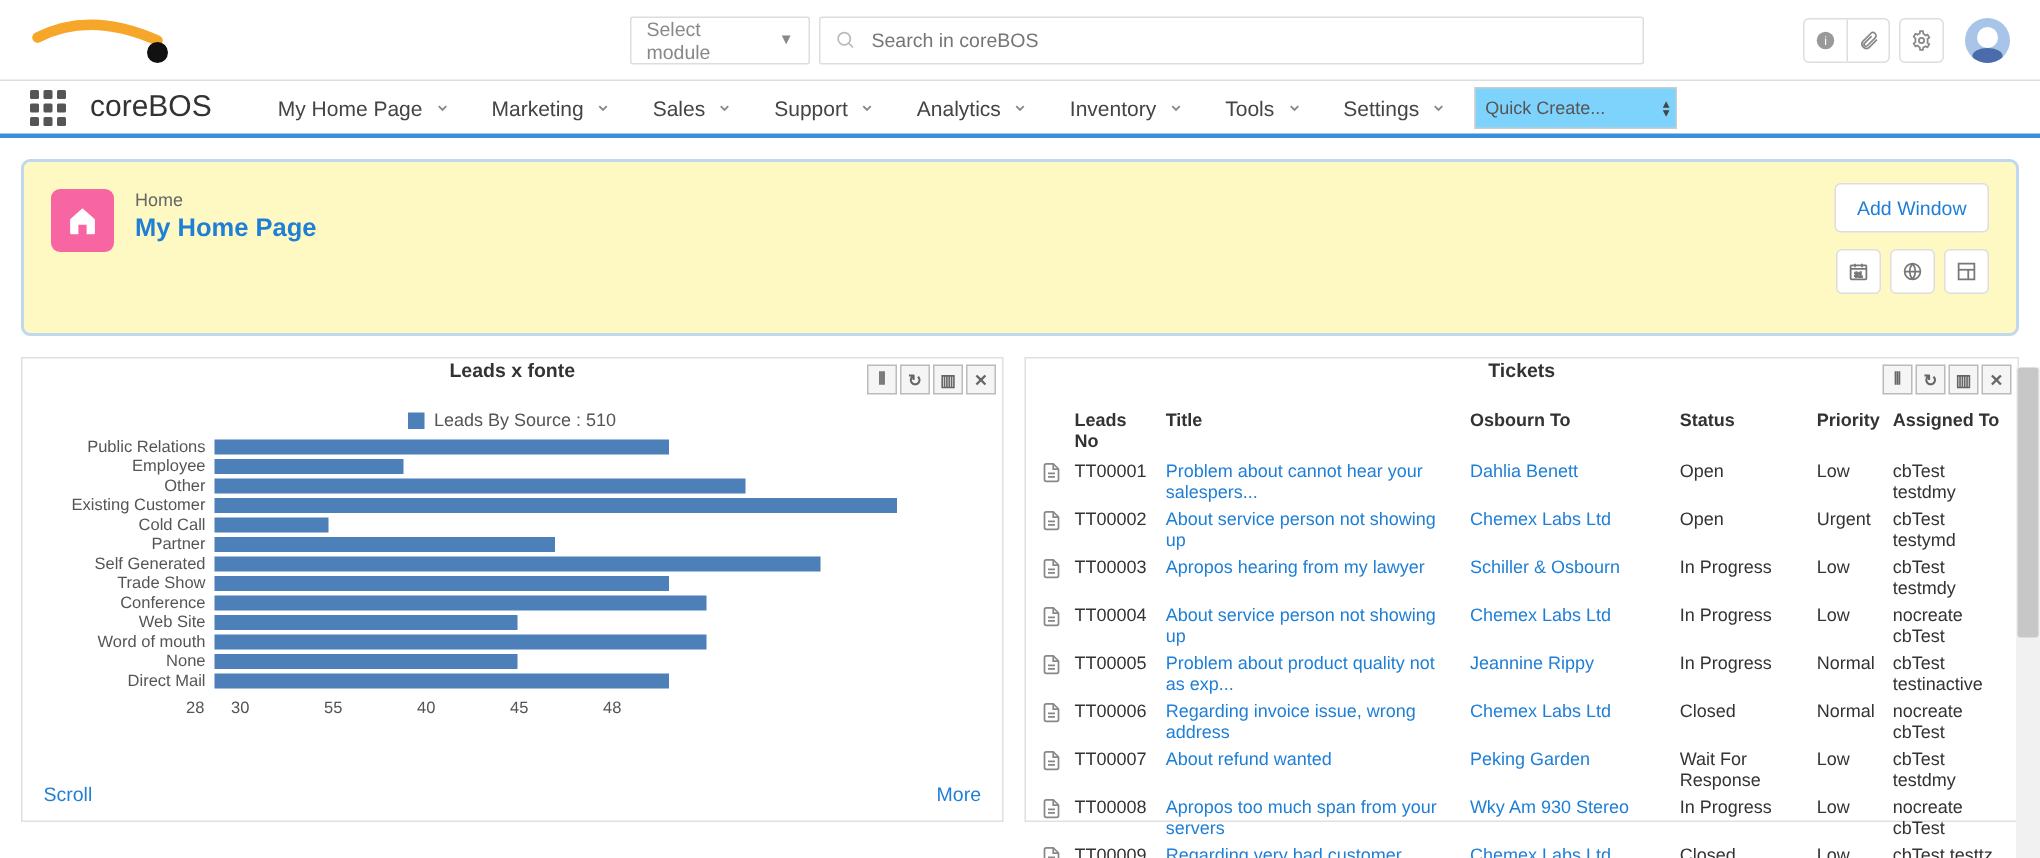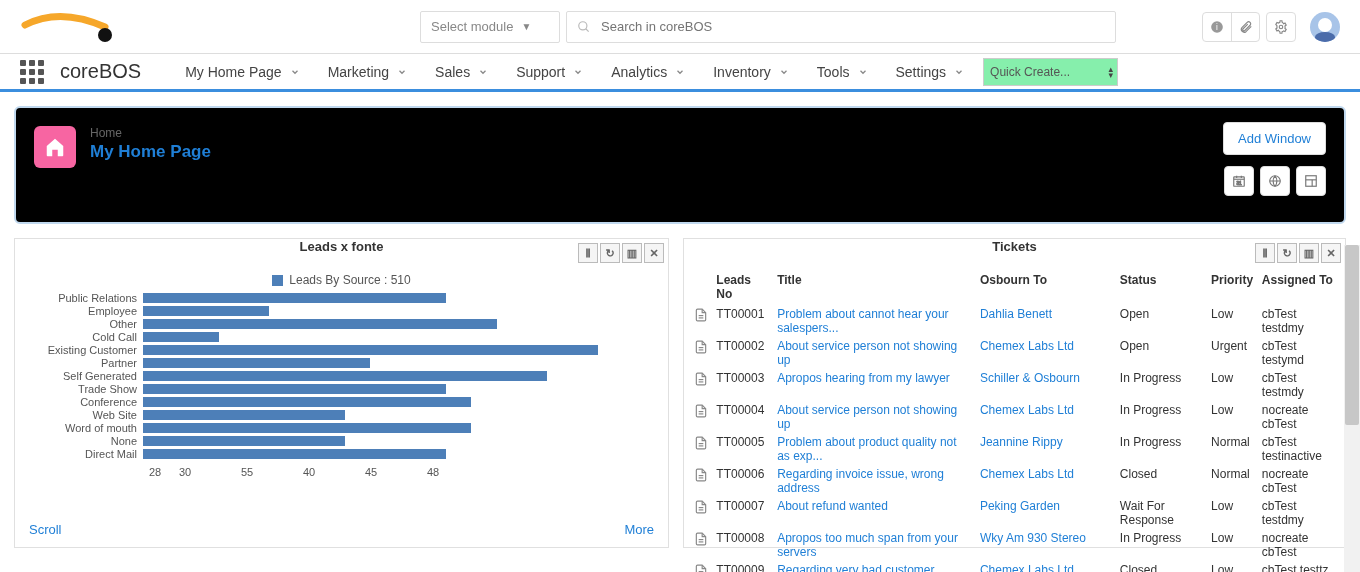--- a/index.html
+++ b/index.html
@@ -1,42 +1,42 @@
 <!DOCTYPE html>
 <html><head>
 <meta charset="utf-8">
 <style>
 *{box-sizing:border-box;margin:0;padding:0;font-family:Arial,Helvetica,sans-serif}
 body{background:#fff;width:1360px;height:572px;overflow:hidden;position:relative;color:#333;font-size:12px}
 .topbar{display:flex;align-items:center;height:54px;padding:0 20px;border-bottom:1px solid #ddd}
 .logo{width:140px;height:36px;position:relative}
 .logo svg{position:absolute;top:-4px;left:0}
-.module-select{margin-left:260px;width:140px;height:32px;border:1px solid #ddd;border-radius:2px;display:flex;align-items:center;padding:0 10px;color:#888;cursor:pointer;font-size:13px}
+.module-select{margin-left:260px;width:120px;height:32px;border:1px solid #ddd;border-radius:2px;display:flex;align-items:center;padding:0 10px;color:#888;cursor:pointer;font-size:13px}
 .module-select .tri{margin-left:8px;font-size:10px}
 .searchwrap{margin-left:6px;width:550px;height:32px;border:1px solid #ddd;border-radius:2px;display:flex;align-items:center;padding:0 10px;color:#aaa}
 .searchwrap svg{margin-right:10px;flex:none}
 .searchwrap input{border:none;outline:none;font-size:13px;color:#555;width:100%}
 .right-icons{margin-left:auto;display:flex;align-items:center;gap:6px}
 .icon-pair{display:flex;border:1px solid #ddd;border-radius:4px;overflow:hidden}
 .icon-pair .ic{width:28px;height:28px;display:flex;align-items:center;justify-content:center;color:#888}
 .icon-pair .ic+.ic{border-left:1px solid #ddd}
 .icon-single{width:30px;height:30px;border:1px solid #ddd;border-radius:4px;display:flex;align-items:center;justify-content:center;color:#888}
 .avatar{width:30px;height:30px;border-radius:50%;background:#a8c4e8;display:flex;align-items:center;justify-content:center;margin-left:8px;overflow:hidden}
 .avatar-inner{width:14px;height:14px;border-radius:50%;background:#fff;position:relative;top:-2px}
 .avatar-body{width:20px;height:10px;border-radius:50% 50% 0 0;background:#4b6caa;position:absolute;bottom:0}
 .menubar{height:38px;display:flex;align-items:center;padding:0 20px;border-bottom:3px solid #3b8ede;background:#fff}
 .apps-grid{display:grid;grid-template-columns:repeat(3,6px);grid-auto-rows:6px;gap:3px;margin-right:16px}
 .apps-grid span{background:#555;border-radius:1px}
 .brand{font-size:20px;color:#333;margin-right:30px}
 .menu-items{display:flex;gap:0}
 .mi{display:flex;align-items:center;padding:0 14px;font-size:14px;color:#444;cursor:pointer}
 .mi svg{margin-left:8px}
-.quick{margin-left:5px;background:#86efac;border:1px solid #ccc;height:28px;width:135px;font-size:12px;padding:0 6px;color:#555;position:relative;display:flex;align-items:center}
+.quick{margin-left:5px;background:#7dd3fc;border:1px solid #ccc;height:28px;width:135px;font-size:12px;padding:0 6px;color:#555;position:relative;display:flex;align-items:center}
 .quick .arrows{position:absolute;right:4px;display:flex;flex-direction:column;line-height:6px;font-size:9px;color:#444}
-.home-banner{margin:14px;border:2px solid #c0d8ee;border-radius:6px;background:#000000;padding:18px;display:flex;align-items:flex-start;position:relative;height:118px}
+.home-banner{margin:14px;border:2px solid #c0d8ee;border-radius:6px;background:#fef9c3;padding:18px;display:flex;align-items:flex-start;position:relative;height:118px}
 .home-icon{width:42px;height:42px;border-radius:6px;background:#f765a2;display:flex;align-items:center;justify-content:center;margin-right:14px}
 .crumb{font-size:12px;color:#666}
 .ptitle{font-size:17px;color:#1f7fd6;font-weight:bold;margin-top:2px}
 .add-window{position:absolute;right:18px;top:14px;background:#fff;border:1px solid #ddd;border-radius:4px;padding:8px 14px;color:#1f7fd6;font-size:13px;cursor:pointer}
 .banner-tools{position:absolute;right:18px;top:58px;display:flex;gap:6px}
 .banner-tools .bt{width:30px;height:30px;border:1px solid #ddd;border-radius:4px;background:#fff;display:flex;align-items:center;justify-content:center;color:#777}
 .widgets{display:flex;gap:14px;padding:0 14px}
 .widget{border:1px solid #e0e0e0;flex:1;background:#fff;position:relative}
 .widget.left{width:655px;flex:none;height:310px}
 .widget.right{flex:1;height:310px}
@@ -44,21 +44,21 @@
 .wtools{position:absolute;right:4px;top:4px;display:flex;gap:2px}
 .wt{width:20px;height:20px;border:1px solid #bbb;background:#f5f5f5;display:flex;align-items:center;justify-content:center;font-size:11px;color:#666;cursor:pointer}
 .chart{padding:6px 20px 0 20px;position:relative}
 .legend{text-align:center;font-size:12px;color:#555;margin-bottom:4px}
 .legend .sq{display:inline-block;width:11px;height:11px;background:#4d7fb8;margin-right:6px;vertical-align:middle}
 .bars{position:relative}
 .bar-row{display:flex;align-items:center;height:13px}
 .bar-label{width:108px;text-align:right;padding-right:6px;font-size:11px;color:#555;flex:none}
 .bar-track{flex:1;height:10px;position:relative}
 .bar-fill{height:10px;background:#4d7fb8;position:absolute;left:0}
-.xaxis{display:flex;margin-left:114px;margin-top:6px;font-size:11px;color:#555}
+.xaxis{display:flex;margin-left:89px;margin-top:6px;font-size:11px;color:#555}
 .xaxis span{width:62px}
 .footer-links{display:flex;justify-content:space-between;padding:6px 14px;font-size:13px;position:absolute;bottom:4px;left:0;right:0}
 .footer-links a{color:#1f7fd6;text-decoration:none;cursor:pointer}
 .ticket-table{width:100%;font-size:12px;border-collapse:collapse}
 .ticket-table th{text-align:left;font-weight:bold;padding:4px 4px;color:#333;vertical-align:top}
 .ticket-table td{padding:2px 4px;vertical-align:top}
 .ticket-table td a{color:#1f7fd6;text-decoration:none}
 .doc-icon{width:14px;height:16px;display:inline-block}
 .doc-icon svg{display:block}
 .table-wrap{padding:2px 6px;overflow:hidden}
@@ -225,29 +225,29 @@
               <div class="bar-fill" style="width:25%"></div>
             </div>
           </div>
           <div class="bar-row">
             <div class="bar-label">Other</div>
             <div class="bar-track">
               <div class="bar-fill" style="width:70%"></div>
             </div>
           </div>
           <div class="bar-row">
+            <div class="bar-label">Existing Customer</div>
+            <div class="bar-track">
+              <div class="bar-fill" style="width:90%"></div>
+            </div>
+          </div>
+          <div class="bar-row">
             <div class="bar-label">Cold Call</div>
             <div class="bar-track">
               <div class="bar-fill" style="width:15%"></div>
-            </div>
-          </div>
-          <div class="bar-row">
-            <div class="bar-label">Existing Customer</div>
-            <div class="bar-track">
-              <div class="bar-fill" style="width:90%"></div>
             </div>
           </div>
           <div class="bar-row">
             <div class="bar-label">Partner</div>
             <div class="bar-track">
               <div class="bar-fill" style="width:45%"></div>
             </div>
           </div>
           <div class="bar-row">
             <div class="bar-label">Self Generated</div>

